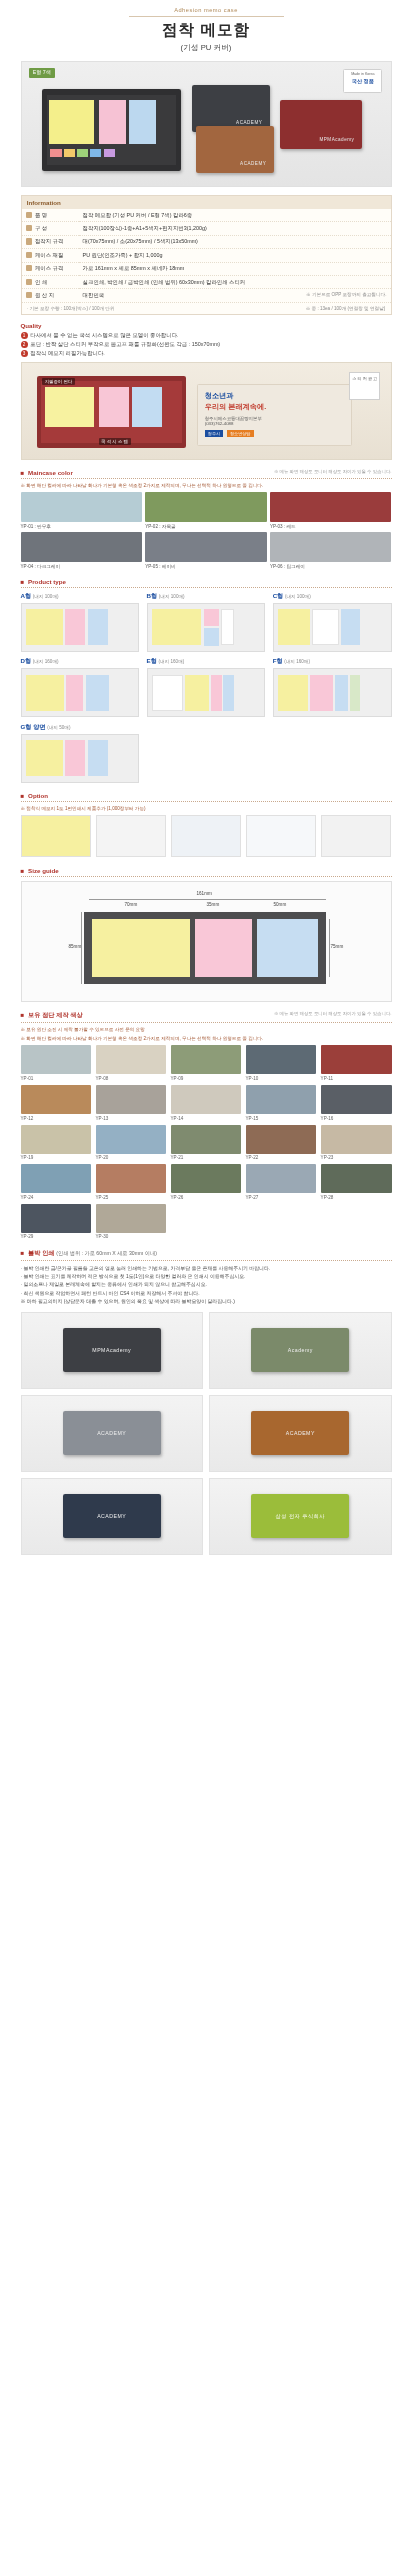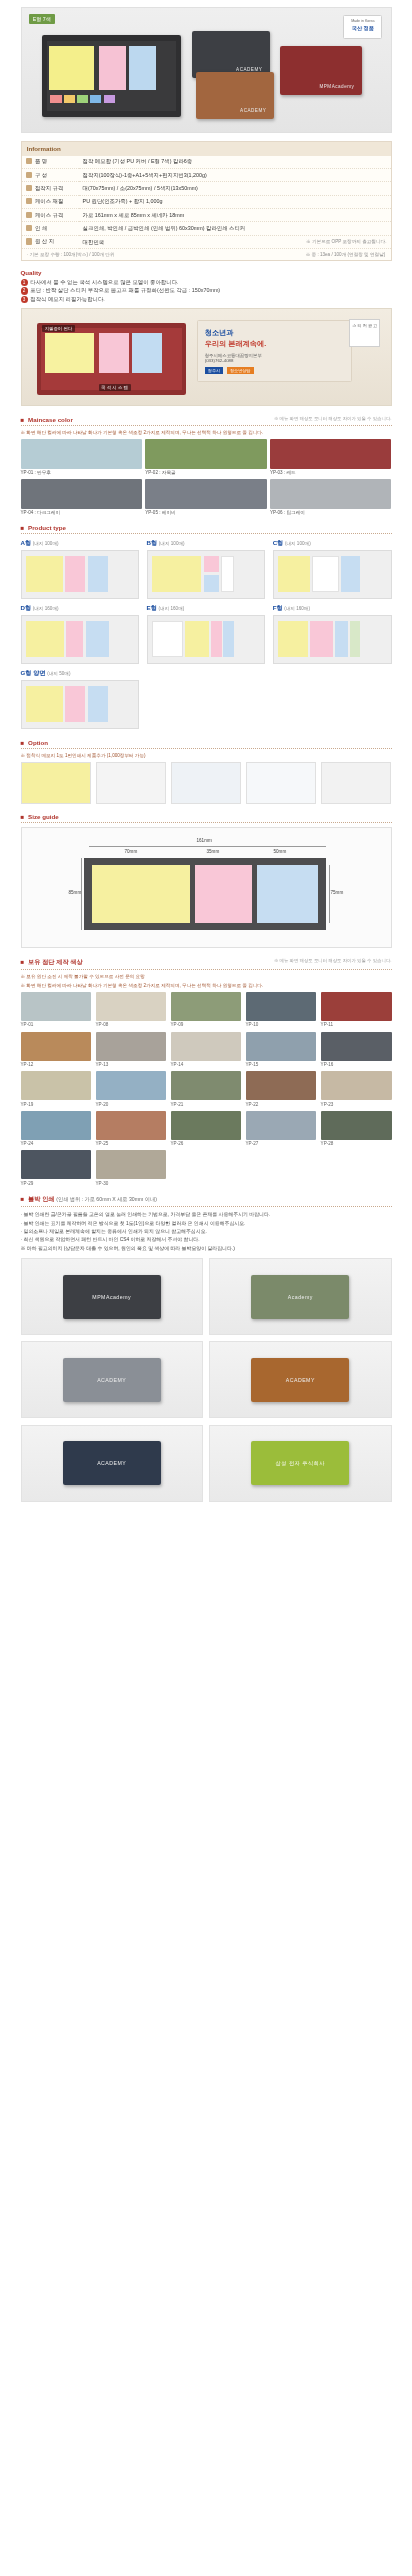--- a/index.html
+++ b/index.html
@@ -67,21 +67,21 @@
   .q-row .n { display:inline-block; width:7.2px; height:7.2px; border-radius:50%; background:#c0392b;
               color:#fff; text-align:center; line-height:7.2px; font-size:4.6px; margin-right:2.6px;}
 
   .q-photo { position:relative; width:371px; height:98px; margin:5.2px auto 0;
              background:linear-gradient(180deg,#f2ece1,#e8e0d2); border:0.5px solid #e0d8c8; }
   .q-memo { position:absolute; left:15.5px; top:13.4px; width:149px; height:72px; background:#8e2f2f; border-radius:2.1px;}
   .q-memo .open { position:absolute; left:4.1px; top:5.2px; width:141px; height:62px; background:#a53a3a;}
   .q-memo .p1 { position:absolute; left:8.2px; top:10.3px; width:49px; height:40px; background:#f7f2a0;}
   .q-memo .p2 { position:absolute; left:62px; top:10.3px; width:30px; height:40px; background:#f8c6d6;}
   .q-memo .p3 { position:absolute; left:95px; top:10.3px; width:30px; height:40px; background:#c2dcf2;}
-  .q-memo2 { position:absolute; left:175px; top:11px; width:155px; height:62px; background:#efe9df;
+  .q-memo2 { position:absolute; left:175px; top:21px; width:155px; height:62px; background:#efe9df;
              border:0.5px solid #ddd3c3; border-radius:1.5px; }
   .q-tag { position:absolute; right:10.3px; top:9.3px; width:31px; height:28px; background:#fff;
            border:0.5px solid #cfcfcf; font-size:4.1px; text-align:center; color:#555; padding-top:3.1px;}
   .cap { position:absolute; font-size:4.4px; color:#fff; background:rgba(0,0,0,.45); padding:1px 2.6px; border-radius:1px;}
 
   .right-note { float:right; font-size:4.4px; color:#999; font-weight:normal; }
   .warn { font-size:4.6px; color:#a0522d; margin-bottom:4.1px; }
 
   
   .sw-grid { display:grid; grid-template-columns: repeat(3, 1fr); gap:3.1px; }
@@ -122,20 +122,26 @@
   .pr-item { position:absolute; left:50%; top:50%; transform:translate(-50%,-50%);
              width:98px; height:44px; border-radius:2.1px; box-shadow:1px 1.5px 3.1px rgba(0,0,0,.25);
              display:flex; align-items:center; justify-content:center; color:#eee; font-size:5.2px; letter-spacing:0.5px;}
   .footer-space { height:15.5px; }
 </style>
 </head>
 <body>
 
 <div class="page">
 
+  <div class="hdr">
+    <div class="eng">Adhesion memo case</div>
+    <div class="eng-rule"></div>
+    <div class="title">점착 메모함</div>
+    <div class="sub">(기성 PU 커버)</div>
+  </div>
 
   <div class="hero">
     <div class="hero-badge">E형 7색</div>
     <div class="hero-korea">
       <span>Made in Korea</span>
       <span class="kr-big">국산 정품</span>
     </div>
     <div class="memo-open">
       <div class="inner"></div>
       <div class="pad-y"></div>

